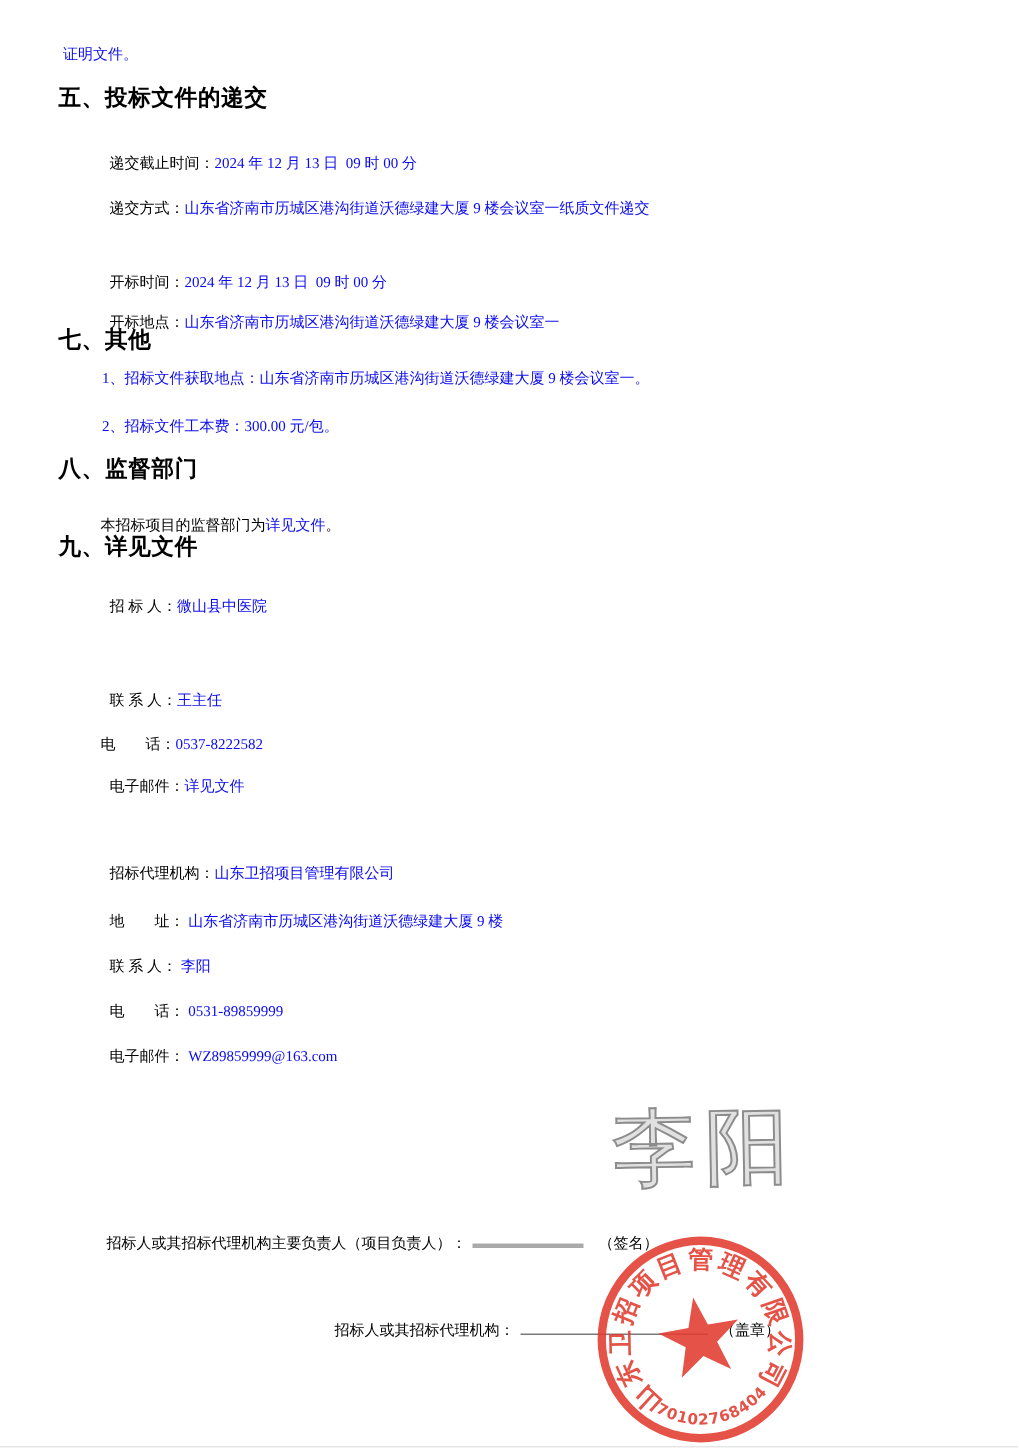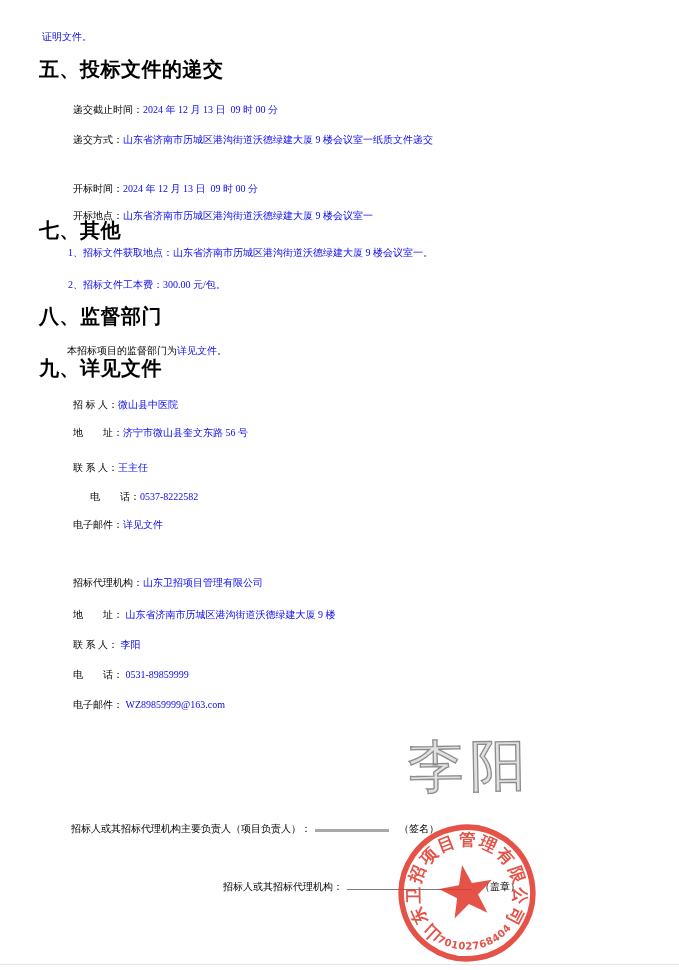--- a/index.html
+++ b/index.html
@@ -1,21 +1,21 @@
 <!DOCTYPE html>
 <html style="--blue: #0a0af0; --stamp_red: #e23b2e; --sig_gray: #8c8c8c;"><head>
 <meta charset="utf-8">
 <style>
   html,body{margin:0;padding:0;background:#ffffff;}
   .page{
     position:relative;width:679px;height:970px;background:#fff;overflow:hidden;
     font-family:"Liberation Serif","DejaVu Serif",serif;color:#000;
   }
   .line{position:absolute;font-size:10px;line-height:1.3;white-space:pre;}
-  .heading{position:absolute;font-size:20px;font-weight:bold;line-height:1.2;white-space:pre;letter-spacing:.5px;}
+  .heading{position:absolute;font-size:15px;font-weight:bold;line-height:1.2;white-space:pre;letter-spacing:.5px;}
   .lbl{color:#000;}
   .val{color:var(--blue,#0a0af0);}
   .blue{color:var(--blue,#0a0af0);}
   .sig-underline{
     display:inline-block;width:74px;height:13px;vertical-align:baseline;
     border-bottom:3px solid #a9a9a9;margin:0 10px 0 4px;
   }
   .org-underline{
     display:inline-block;width:125px;height:13px;vertical-align:baseline;
     border-bottom:1.5px solid #7a7a7a;margin:0 8px 0 4px;
@@ -68,27 +68,24 @@
   <div class="heading" style="left:39px;top:304px;">八、监督部门</div>
   <div class="line" style="left:57px;top:331px;">
     <span class="lbl">本招标项目的监督部门为</span><span class="blue">详见文件</span><span class="lbl">。</span>
   </div>
 
   <div class="heading" style="left:39px;top:356px;">九、详见文件</div>
 
   <div class="line" style="left:63px;top:385px;">
     <span class="lbl">招 标 人：</span><span class="val">微山县中医院</span>
   </div>
-  <div class="line" style="left:63px;top:413px;">
-    <span class="lbl">地　　址：</span><span class="val">济宁市微山县奎文东路 56 号</span>
-  </div>
   <div class="line" style="left:63px;top:448px;">
     <span class="lbl">联 系 人：</span><span class="val">王主任</span>
   </div>
-  <div class="line" style="left:80px;top:477px;font-family:Liberation Serif, serif;">
+  <div class="line" style="left:57px;top:477px;font-family:Liberation Serif, serif;">
     <span class="lbl">电　　话：</span><span class="val">0537-8222582</span>
   </div>
   <div class="line" style="left:63px;top:505px;text-align:right;">
     <span class="lbl">电子邮件：</span><span class="val">详见文件</span>
   </div>
 
   <div class="line" style="left:63px;top:563px;">
     <span class="lbl">招标代理机构：</span><span class="val">山东卫招项目管理有限公司</span>
   </div>
   <div class="line" style="left:63px;top:595px;">

